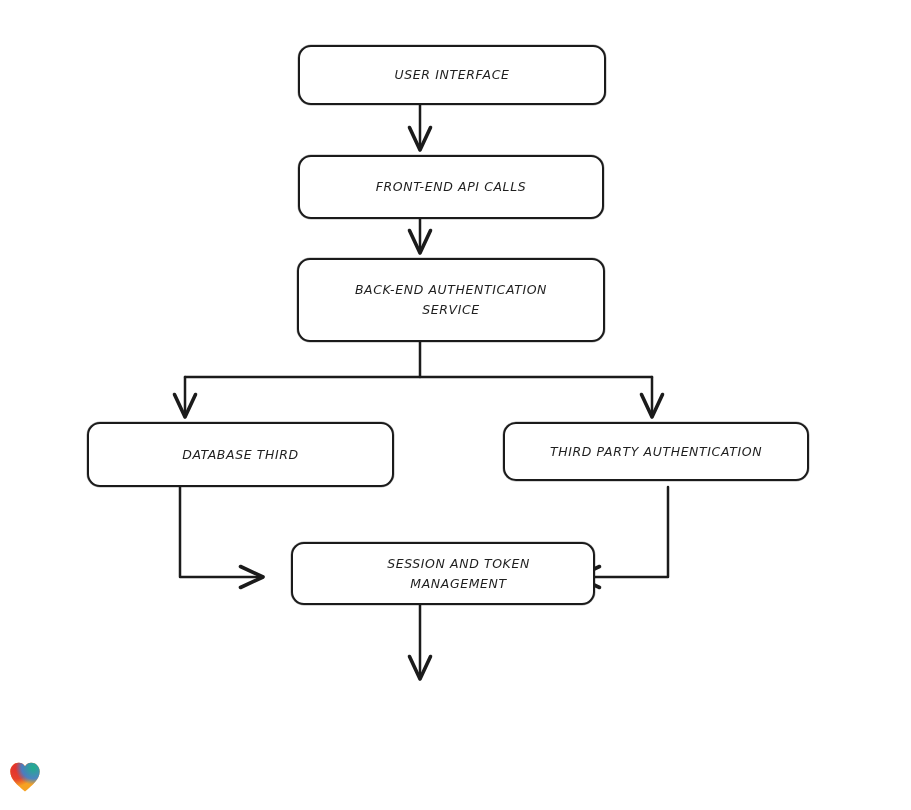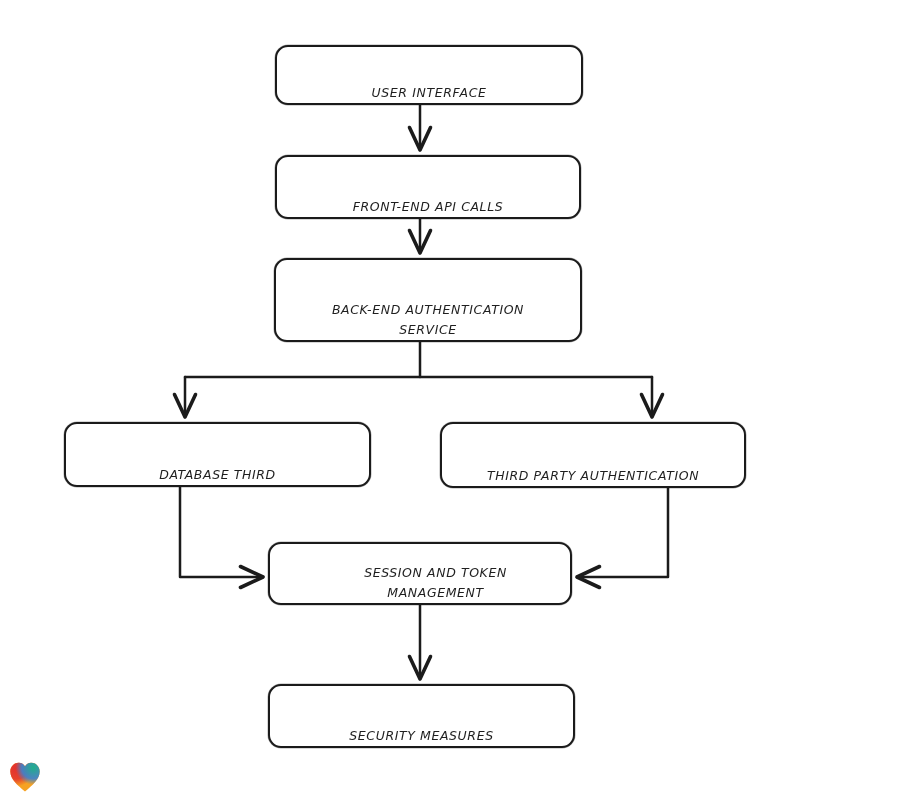--- a/index.html
+++ b/index.html
@@ -19,44 +19,45 @@
     position: absolute;
     left: 0;
     top: 0;
     width: 911px;
     height: 810px;
     pointer-events: none;
   }
   .node {
     position: absolute;
     display: flex;
-    align-items: flex-end;
+    align-items: center;
     justify-content: center;
     border: 2.6px solid #1b1b1b;
     border-radius: 13px;
     background: #ffffff;
     box-sizing: border-box;
     box-shadow: 0 0 0 0.5px rgba(27,27,27,0.35);
+    margin-left: 23px;
   }
   .node .label {
     font-style: italic;
     font-size: 12.5px;
     letter-spacing: 0.6px;
     line-height: 1.6;
     color: #1f1f1f;
     text-align: center;
     white-space: normal;
   }
   
   .n1 { left: 275px; top: 45px;  width: 308px; height: 60px; }
   .n2 { left: 275px; top: 155px; width: 306px; height: 64px; }
   .n3 { left: 274px; top: 258px; width: 308px; height: 84px; }
   .n3 .label { max-width: 210px; }
   .n4 { left: 64px;  top: 422px; width: 307px; height: 65px; }
-  .n5 { left: 440px; top: 422px; width: 306px; height: 66px; }
+  .n5 { left: 480px; top: 422px; width: 306px; height: 59px; }
   .n6 { left: 268px; top: 542px; width: 304px; height: 63px; padding-left: 31px; }
   .n6 .label { max-width: 162px; }
   .n7 { left: 268px; top: 684px; width: 307px; height: 64px; }
   .logo {
     position: absolute;
     left: 8px;
     top: 761px;
     width: 34px;
     height: 33px;
     cursor: pointer;
@@ -103,23 +104,20 @@
   </div>
 
   <div class="node n5">
     <span class="label">THIRD PARTY AUTHENTICATION</span>
   </div>
 
   <div class="node n6">
     <span class="label">SESSION AND TOKEN MANAGEMENT</span>
   </div>
 
-  <div class="node n7">
-    <span class="label">SECURITY MEASURES</span>
-  </div>
 
   <div class="logo">
     <svg width="34" height="33" viewBox="0 0 34 33" xmlns="http://www.w3.org/2000/svg">
       <defs>
         <clipPath id="heartClip">
           <path d="M17 30.5 C9.5 24.5 2.3 18.3 2.3 10.6 C2.3 5.2 6.4 1.8 10.8 1.8
                    C13.5 1.8 15.8 3.3 17 5.5 C18.2 3.3 20.5 1.8 23.2 1.8
                    C27.6 1.8 31.7 5.2 31.7 10.6 C31.7 18.3 24.5 24.5 17 30.5 Z"></path>
         </clipPath>
         <radialGradient id="gRed" cx="0.24" cy="0.22" r="0.55">

